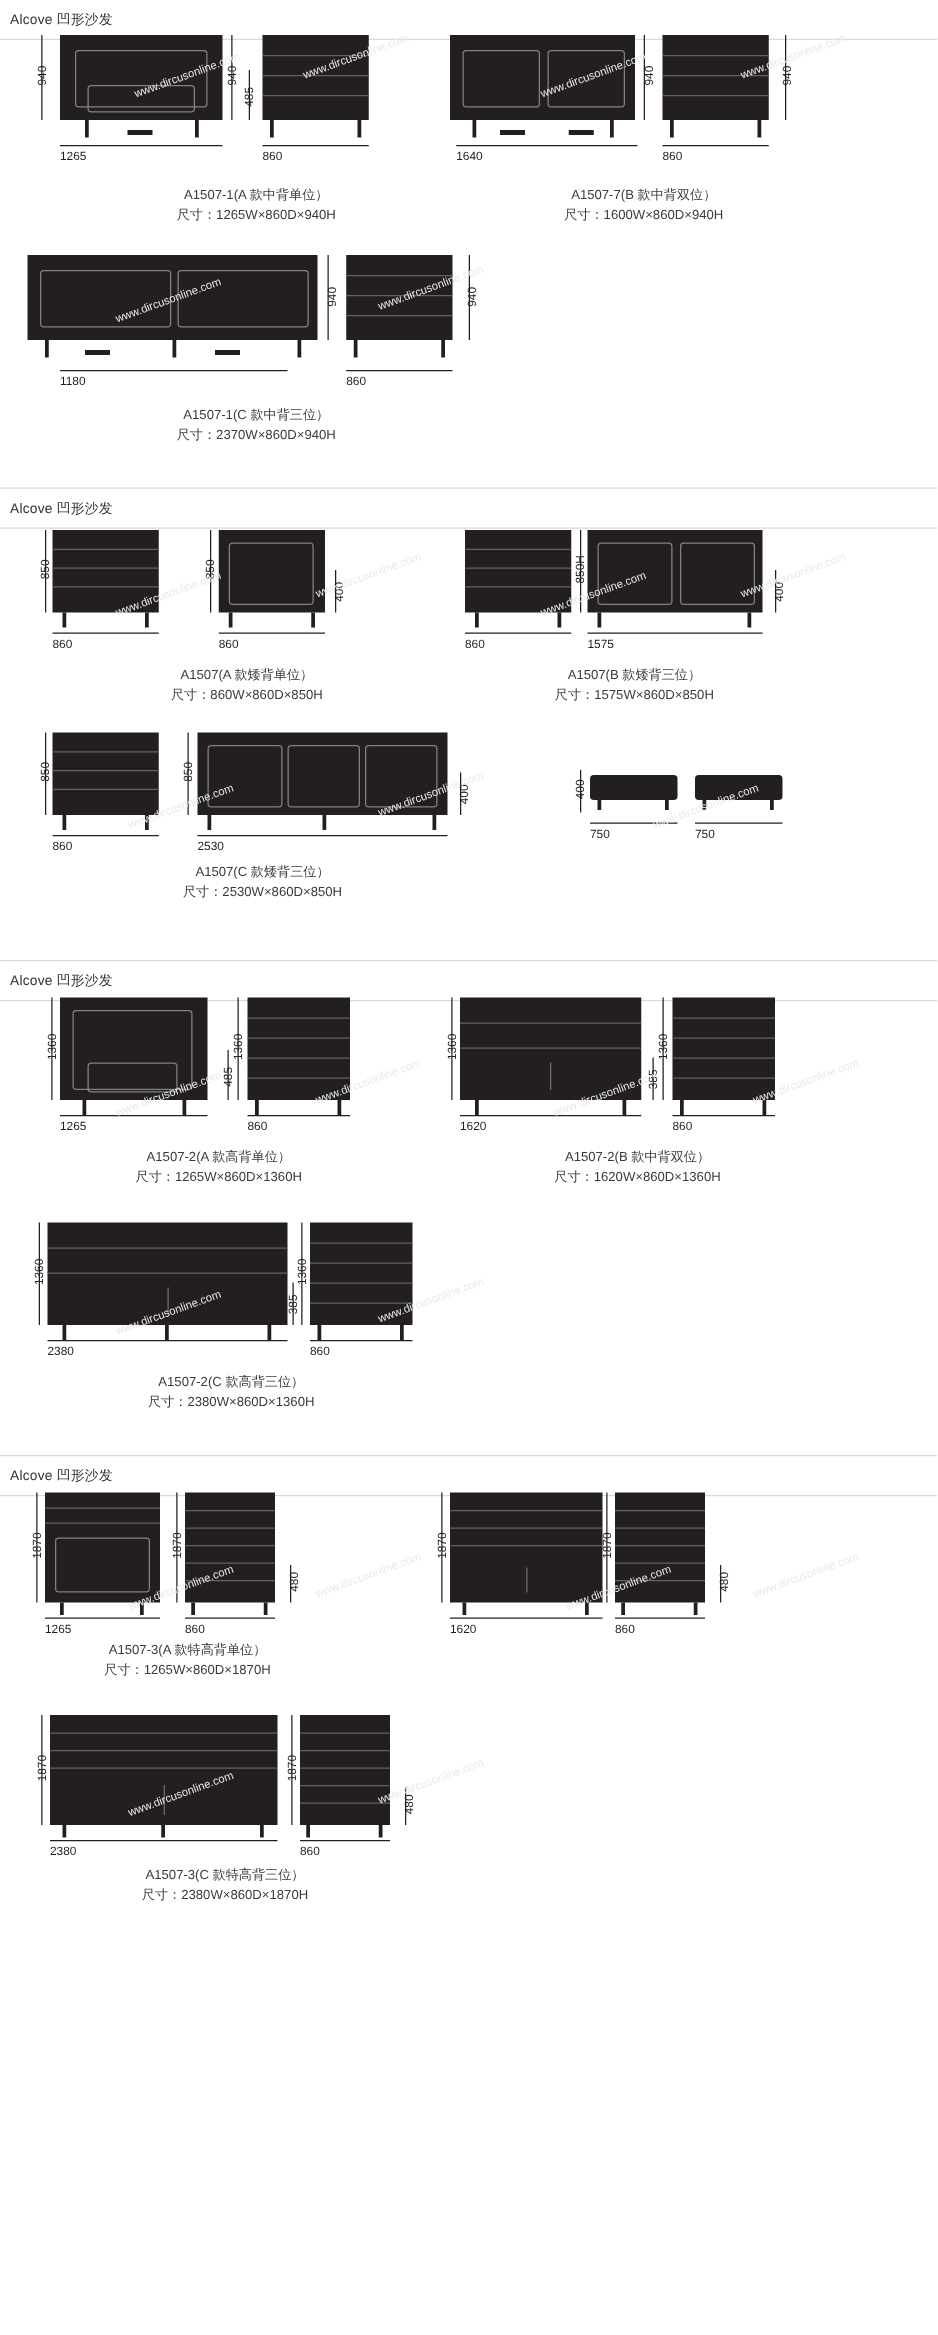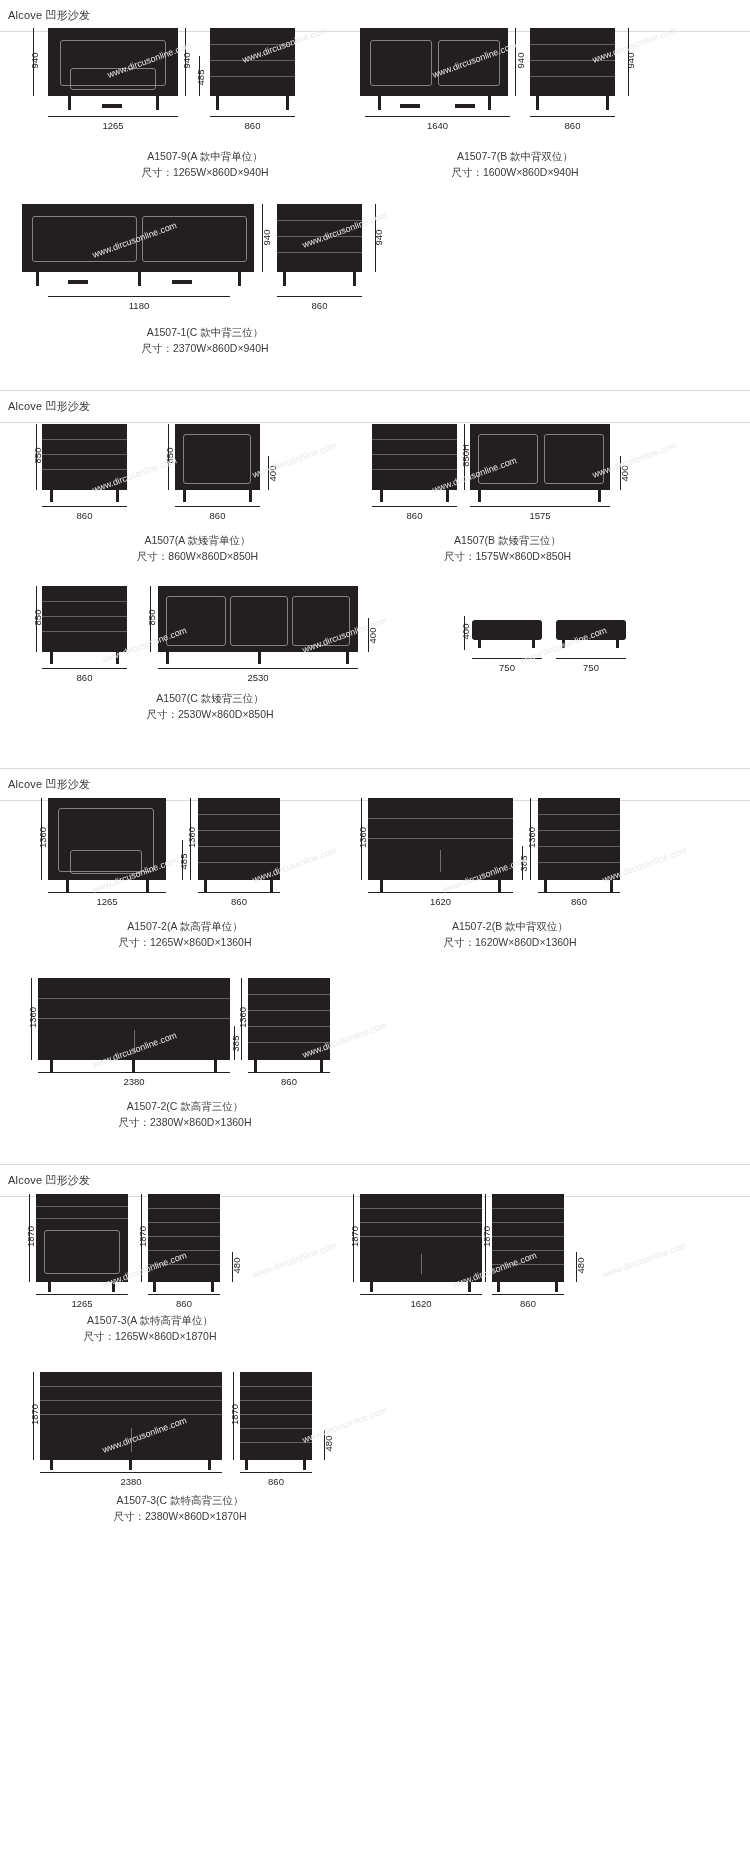--- a/index.html
+++ b/index.html
@@ -63,21 +63,20 @@
     width: 1px;
   }
   .tick {
     position: absolute;
     background: #231f20;
   }
   .dim-h {
     position: absolute;
     font-size: 9.5px;
     color: #231f20;
-    text-align: center;
     white-space: nowrap;
   }
   .dim-v {
     position: absolute;
     font-size: 9.5px;
     color: #231f20;
     white-space: nowrap;
     transform: rotate(-90deg);
     transform-origin: center center;
   }
@@ -134,21 +133,21 @@
       <div class="leg" style="left:76px;top:68px;height:14px;"></div>
     </div>
     <div class="vline" style="left:199px;top:56px;height:40px;"></div>
     <div class="dim-v" style="left:180px;top:72px;width:40px;text-align:center;">485</div>
     <div class="vline" style="left:185px;top:28px;height:68px;"></div>
     <div class="dim-v" style="left:166px;top:55px;width:40px;text-align:center;">940</div>
     <div class="hline" style="left:210px;top:116px;width:85px;"></div>
     <div class="dim-h" style="left:210px;top:120px;width:85px;">860</div>
 
     <div class="caption" style="position:absolute;left:95px;top:148px;width:220px;">
-      <span class="name">A1507-9(A 款中背单位）</span>
+      <span class="name">A1507-1(A 款中背单位）</span>
       <span class="dims">尺寸：1265W×860D×940H</span>
     </div>
 
     <div class="draw" style="position:absolute;left:360px;top:28px;width:150px;height:80px;">
       <div class="silhouette" style="left:0;top:0;width:148px;height:68px;"></div>
       <div class="outline" style="left:10px;top:12px;width:62px;height:46px;"></div>
       <div class="outline" style="left:78px;top:12px;width:62px;height:46px;"></div>
       <div class="leg" style="left:18px;top:68px;height:14px;"></div>
       <div class="leg" style="left:128px;top:68px;height:14px;"></div>
       <div class="tick" style="left:40px;top:76px;width:20px;height:4px;"></div>
@@ -357,21 +356,21 @@
       <div class="leg" style="left:6px;top:82px;height:12px;"></div>
       <div class="leg" style="left:72px;top:82px;height:12px;"></div>
     </div>
     <div class="vline" style="left:190px;top:30px;height:82px;"></div>
     <div class="dim-v" style="left:168px;top:64px;width:46px;text-align:center;">1360</div>
     <div class="vline" style="left:182px;top:72px;height:40px;"></div>
     <div class="dim-v" style="left:163px;top:88px;width:40px;text-align:center;">485</div>
     <div class="hline" style="left:198px;top:124px;width:82px;"></div>
     <div class="dim-h" style="left:198px;top:128px;width:82px;">860</div>
 
-    <div class="caption" style="position:absolute;left:65px;top:150px;width:240px;">
+    <div class="caption" style="position:absolute;left:55px;top:150px;width:240px;">
       <span class="name">A1507-2(A 款高背单位）</span>
       <span class="dims">尺寸：1265W×860D×1360H</span>
     </div>
 
     <div class="draw" style="position:absolute;left:368px;top:30px;width:150px;height:92px;">
       <div class="silhouette" style="left:0;top:0;width:145px;height:82px;"></div>
       <div class="seam" style="left:0;top:20px;width:145px;"></div>
       <div class="seam" style="left:0;top:40px;width:145px;"></div>
       <div class="vline" style="left:72px;top:52px;height:22px;background:#6f6f6f;"></div>
       <div class="leg" style="left:12px;top:82px;height:12px;"></div>

